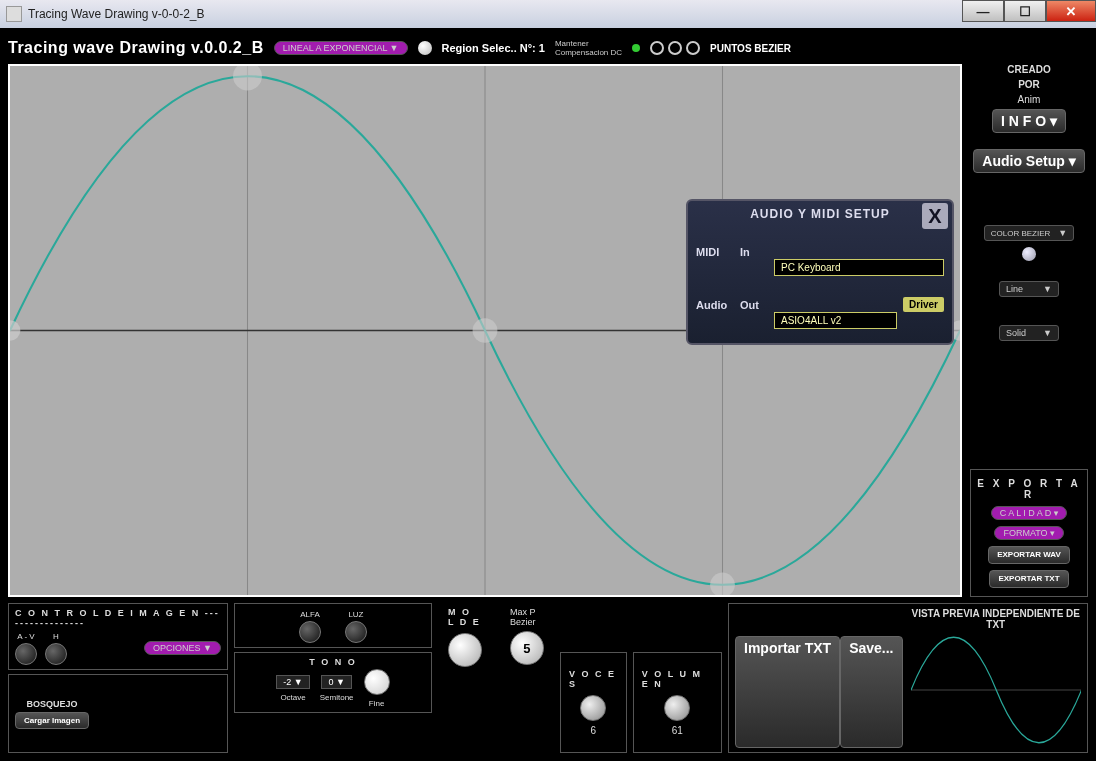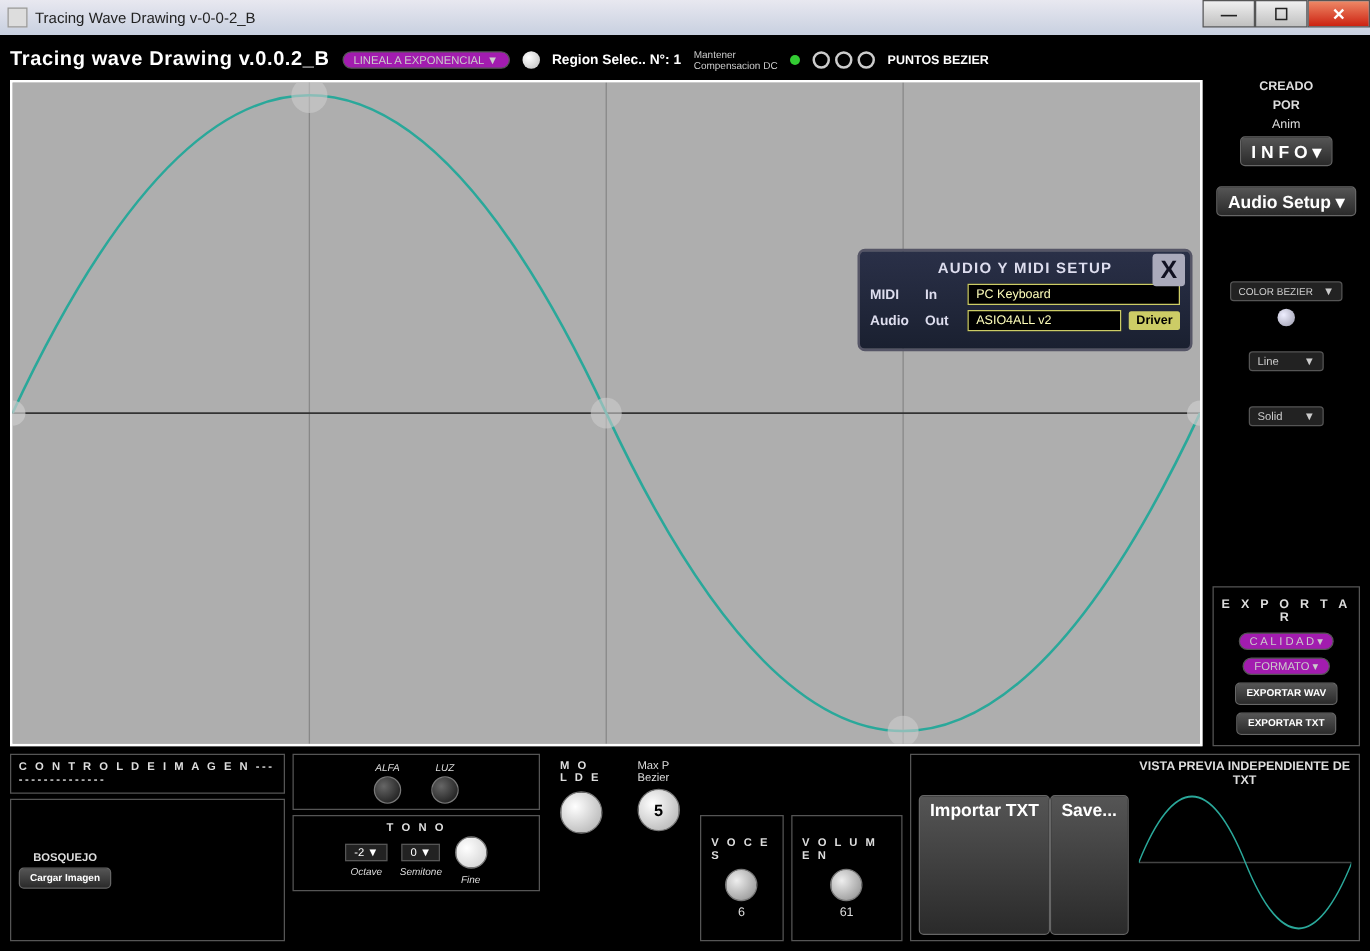--- a/index.html
+++ b/index.html
@@ -40,30 +40,30 @@
   .export-box{ border:1px solid #555; padding:8px 6px; display:flex; flex-direction:column; align-items:center; gap:6px; margin-top:auto;}
   .export-title{ letter-spacing:3px; font-size:10px; font-weight:bold;}
   
   
   .dialog{ position:absolute; top:135px; right:8px; width:268px; background:linear-gradient(#2a3048,#1a2030); border:2px solid #556; border-radius:6px; padding:6px 8px 10px; color:#dde; font-size:11px;}
   .dialog-title{ text-align:center; font-weight:bold; letter-spacing:1px; font-size:12px; margin-bottom:6px;}
   .dialog-close{ position:absolute; top:2px; right:4px; width:26px; height:26px; background:#aab; color:#112; font-weight:bold; font-size:20px; border-radius:3px; display:flex; align-items:center; justify-content:center; cursor:pointer;}
   .dlg-row{ display:flex; align-items:center; gap:6px; margin:4px 0;}
   .dlg-label{ width:38px; font-weight:bold;}
   .dlg-label2{ width:28px; font-weight:bold;}
-  .dlg-field{ flex:1; background:#000; border:1px solid #cc6; color:#ffb; padding:2px 6px; font-size:10px;}
+  .dlg-field{ flex:1; background:#000; border:1px solid #cc6; color:#ffb; padding:2px 6px; font-size:10px;margin-top:32px;}
   .dlg-btn{ background:#cc6; color:#000; padding:2px 6px; font-size:10px; font-weight:bold; cursor:pointer; border-radius:2px;}
   
   
   .bottom{ height:150px; margin-top:6px; display:flex; gap:6px; color:#ddd;}
   .panel-title{ font-size:9px; letter-spacing:2px; font-weight:bold; margin-bottom:2px;}
   .knob{ width:22px; height:22px; border-radius:50%; background:radial-gradient(circle at 35% 35%,#666,#111); border:1px solid #777; position:relative;}
   .knob.lg{ width:34px; height:34px; background:radial-gradient(circle at 35% 35%,#fff,#aaa);}
   .knob.med{ width:26px; height:26px; background:radial-gradient(circle at 35% 35%,#eee,#888);}
-  .knob-label{ font-size:8px; text-align:center; margin-top:2px;font-style:italic;}
+  .knob-label{ font-size:8px; text-align:center; margin-top:2px;}
   .col{ display:flex; flex-direction:column; align-items:center; gap:2px;}
   .row{ display:flex; gap:8px; align-items:flex-start;}
   
   .img-ctrl{ width:220px; display:flex; flex-direction:column; gap:4px;}
   .img-ctrl-top{ border:1px solid #555; padding:4px 6px;}
   .img-ctrl-bot{ border:1px solid #555; padding:4px 6px; display:flex; gap:6px; align-items:center; flex:1;}
   .sketch-prev{ flex:1; height:40px; background:#000;}
   
   .mid{ flex:1; display:flex; gap:6px;}
   .mid-col{ display:flex; flex-direction:column; gap:4px;}
@@ -178,20 +178,32 @@
         <div class="btn" style="font-size:8px;line-height:10px;text-align:center;"><span>EXPORTAR TXT</span></div>
       </div>
     </div>
   </div>
 
   <div class="bottom">
 
     <div class="img-ctrl">
       <div class="img-ctrl-top">
         <div class="panel-title">C O N T R O L   D E   I M A G E N  -----------------</div>
+        <div class="row" style="align-items:center;">
+          <div class="col">
+              <div class="knob-label">A - V</div>
+              <div class="knob"></div>
+            </div>
+          <div class="col">
+              <div class="knob-label">H</div>
+              <div class="knob"></div>
+            </div>
+          <div style="flex:1"></div>
+          <div class="pill">OPCIONES  ▼</div>
+        </div>
       </div>
       <div class="img-ctrl-bot">
         <div class="col" style="gap:3px;">
           <div style="font-size:9px;font-weight:bold;">BOSQUEJO</div>
           <div class="btn" style="font-size:8px;line-height:9px;text-align:center;"><span>Cargar Imagen</span></div>
         </div>
         <div class="sketch-prev"></div>
       </div>
     </div>
 

